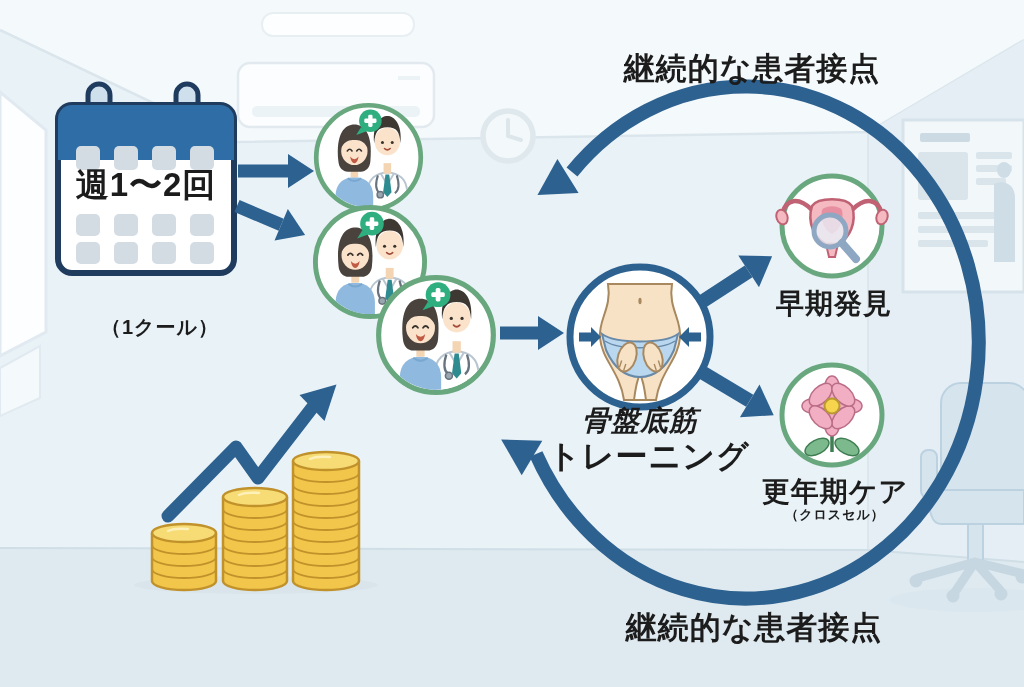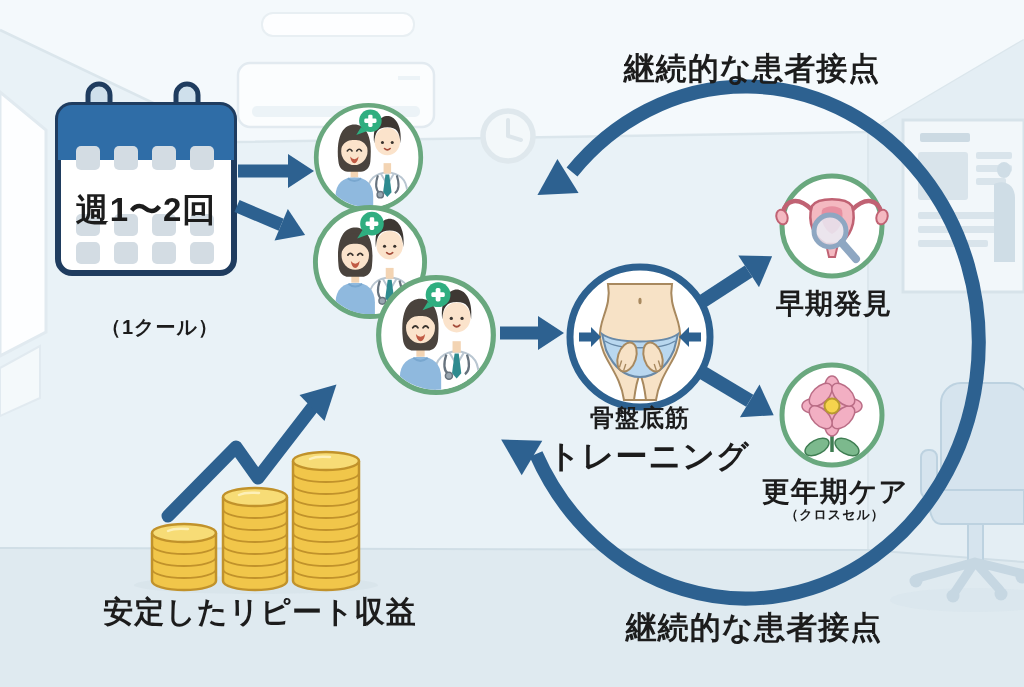--- a/index.html
+++ b/index.html
@@ -1,25 +1,25 @@
 <!DOCTYPE html>
 <html style="--accent-blue: #2d6190; --calendar-blue: #2f6da7; --navy-outline: #1f3c5f; --circle-green: #69a87e; --bubble-green: #2fae80; --coin-gold: #f1c64a; --coin-gold-light: #f7dc76; --coin-outline: #c1922b; --uterus-pink: #f4b9c1; --flower-pink: #f2afc3; --text-dark: #1c1c1c; --wall: #e9f2f7; --floor: #dfeaf0;"><head>
 <meta charset="utf-8">
 <style>
   html,body{margin:0;padding:0;background:#ffffff;}
   .canvas{position:relative;width:1024px;height:687px;overflow:hidden;
           background:#a3a3a3;font-family:"Liberation Sans","DejaVu Sans",sans-serif;}
   .scene{position:absolute;left:0;top:0;z-index:0;}
   .label{position:absolute;z-index:2;color:var(--text-dark,#1c1c1c);font-weight:bold;
          text-align:center;line-height:1.12;letter-spacing:1px;white-space:nowrap;}
-  .lbl-frequency{left:60px;top:192px;width:172px;font-size:33px;}
+  .lbl-frequency{left:60px;top:167px;width:172px;font-size:33px;}
   .lbl-total{left:50px;top:279px;width:192px;font-size:31px;}
   .lbl-course{left:64px;top:316px;width:192px;font-size:20px;}
   .lbl-revenue{left:98px;top:595px;width:324px;font-size:30px;}
-  .lbl-core1{left:558px;top:405px;width:164px;font-size:24px;}
+  .lbl-core1{left:558px;top:405px;width:164px;font-size:28px;font-style:italic;}
   .lbl-core2{left:548px;top:439px;width:184px;font-size:32px;}
   .lbl-early{left:758px;top:288px;width:152px;font-size:28px;}
   .lbl-care{left:753px;top:476px;width:164px;font-size:28px;}
   .lbl-caresub{left:753px;top:508px;width:164px;font-size:13px;}
   .lbl-cycletop{left:600px;top:52px;width:304px;font-size:31px;}
   .lbl-cyclebottom{left:602px;top:611px;width:304px;font-size:31px;}
   
   .c-arr{fill:var(--accent-blue,#2d6190);}
   .c-arc{stroke:var(--accent-blue,#2d6190);fill:none;}
   .c-calhead{fill:var(--calendar-blue,#2f6da7);}
@@ -272,16 +272,15 @@
 </svg>
 
 <div class="label lbl-cycletop">継続的な患者接点</div>
 <div class="label lbl-frequency">週1〜2回</div>
 <div class="label lbl-course">（1クール）</div>
 <div class="label lbl-core1">骨盤底筋</div>
 <div class="label lbl-core2">トレーニング</div>
 <div class="label lbl-care">更年期ケア</div>
 <div class="label lbl-early">早期発見</div>
 <div class="label lbl-caresub">（クロスセル）</div>
-<div class="label lbl-revenue">安定したリピート収益</div>
 <div class="label lbl-cyclebottom">継続的な患者接点</div>
 
 </div>
 
 </body></html>

